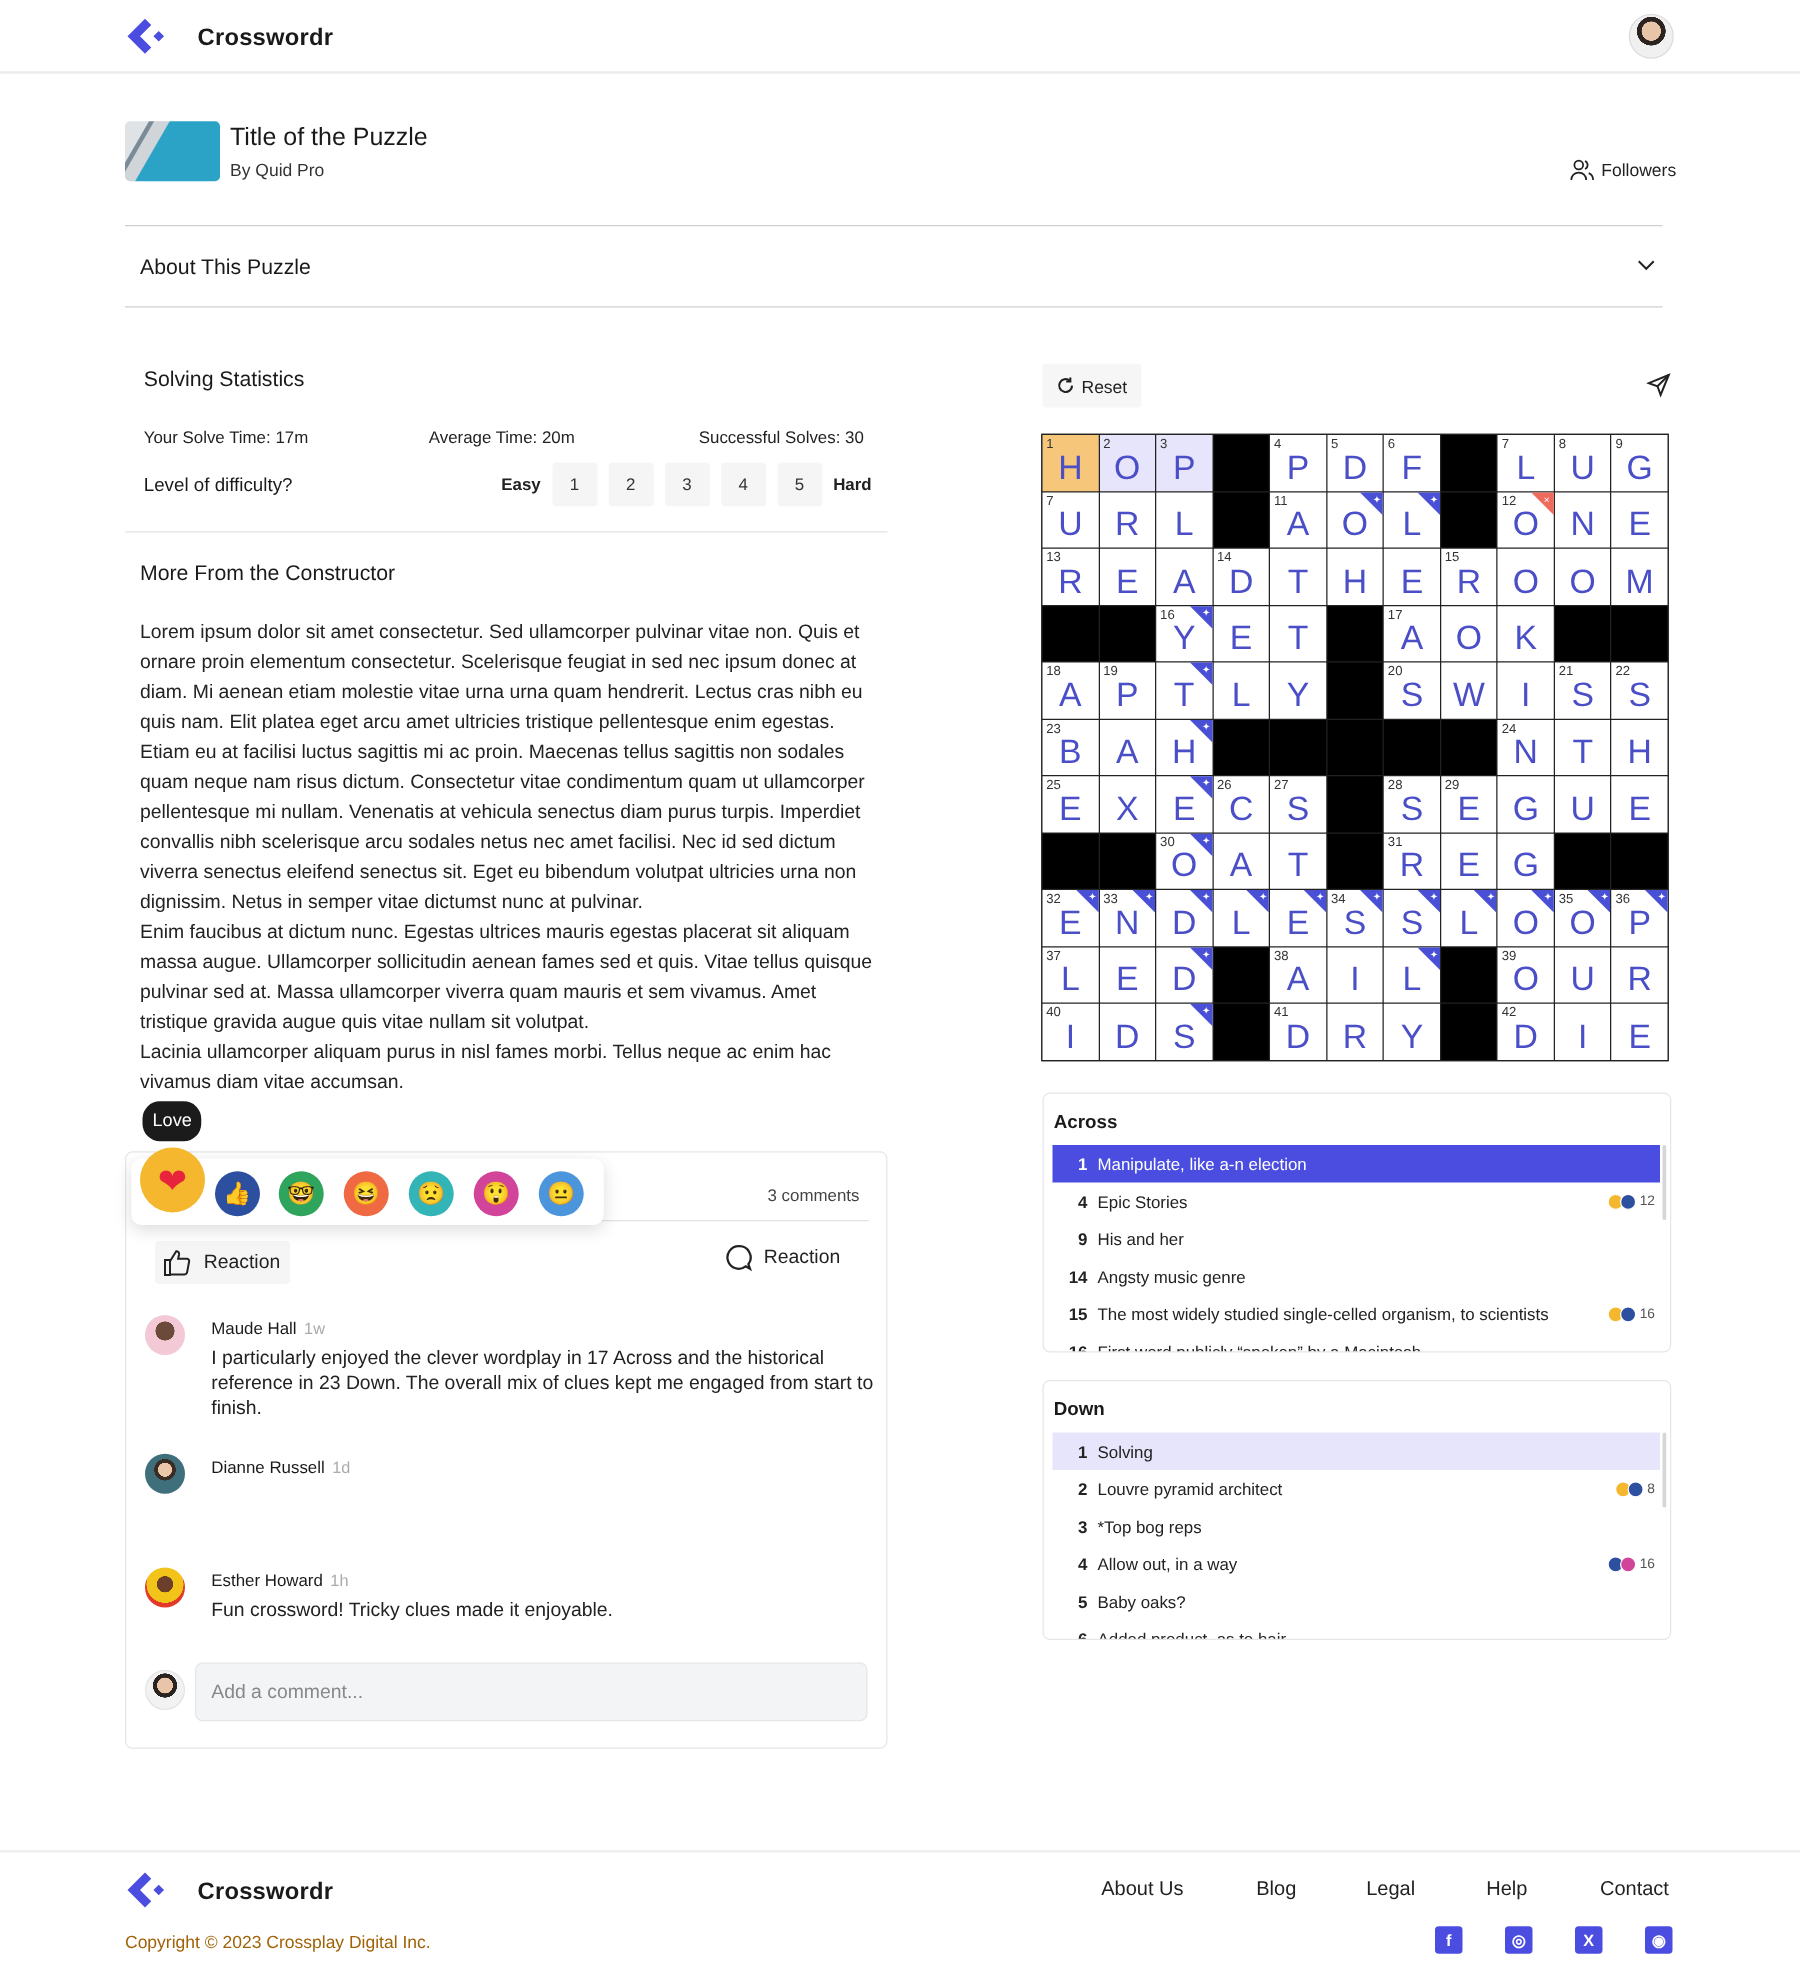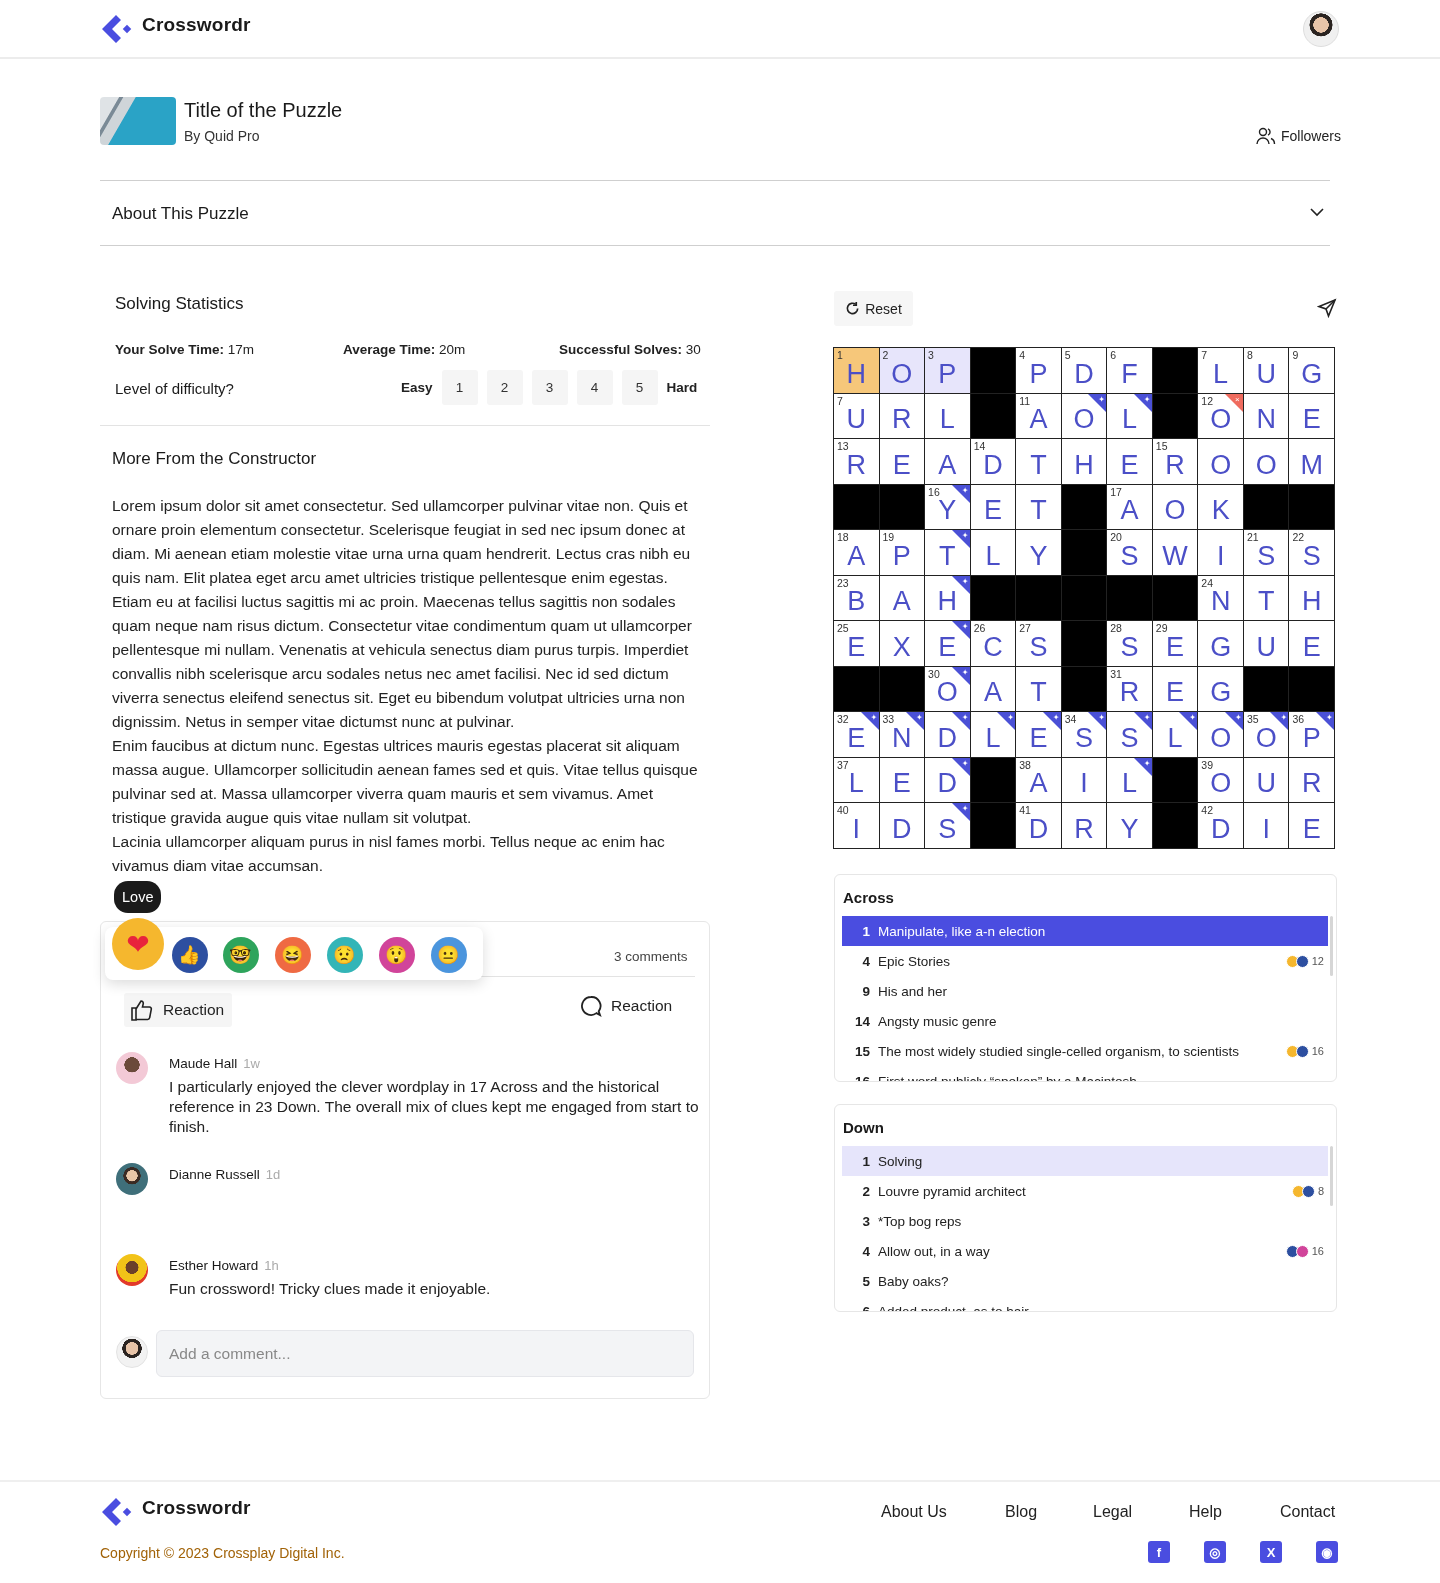--- a/index.html
+++ b/index.html
@@ -1,33 +1,33 @@
 <!DOCTYPE html>
 <html><head>
 <meta charset="utf-8">
 <style>
 *{box-sizing:border-box;margin:0;padding:0}
 body{width:1440px;height:1583px;background:#fff;font-family:"Liberation Sans",sans-serif;color:#1a1a1a;position:relative;overflow:hidden}
 
 .topbar{position:absolute;left:0;top:0;width:1440px;height:59px;border-bottom:2px solid #ececec;background:#fff}
-.logo{position:absolute;display:flex;align-items:flex-start;gap:8px}
+.logo{position:absolute;display:flex;align-items:center;gap:24px}
 .logo-text{font-weight:700;font-size:19px;color:#1a1a1a;letter-spacing:.2px}
 .avatar-top{position:absolute;left:1303px;top:11px;width:36px;height:36px;border-radius:50%;background:radial-gradient(circle at 50% 38%,#e8c4a8 0 28%,#2a2320 29% 42%,#f0f0f0 43%);border:1px solid #ddd}
 
 .thumb{position:absolute;left:100px;top:97px;width:76px;height:48px;border-radius:4px;background:linear-gradient(120deg,#dfe3e6 0 18%,#7a8a96 19% 22%,#cfd5d9 23% 34%,#2aa3c6 35% 100%)}
 .ptitle{position:absolute;left:184px;top:99px;font-size:20px;font-weight:500;color:#1a1a1a}
 .pby{position:absolute;left:184px;top:128px;font-size:14px;color:#333}
 .followers{position:absolute;left:1256px;top:127px;display:flex;align-items:center;gap:5px;font-size:14px;color:#222}
 .hr{position:absolute;height:1px;background:#cfcfcf}
 .about{position:absolute;left:112px;top:204px;font-size:17px;color:#1a1a1a}
 .chev{position:absolute;left:1309px;top:206px}
 
 .h-sec{position:absolute;font-size:17px;font-weight:500;color:#1a1a1a}
 .stat{position:absolute;top:342px;font-size:13.5px;color:#222}
-.stat b{font-weight:700}
+.stat b{font-weight:400}
 .diff-label{position:absolute;left:115px;top:380px;font-size:15px;font-weight:400;color:#1a1a1a}
 .diff-row{position:absolute;left:401px;top:370px;display:flex;align-items:center;gap:9px;font-size:13.5px}
 .diff-btn{width:36px;height:35px;background:#f5f5f5;border-radius:3px;display:flex;align-items:center;justify-content:center;font-size:13.5px;color:#333;cursor:pointer}
 .diff-word{font-weight:600;color:#222}
 .para{position:absolute;left:112px;top:494px;width:592px;font-size:15.5px;line-height:24px;color:#222}
 .para p{margin:0}
 
 .card{position:absolute;left:100px;top:921px;width:610px;height:478px;border:1px solid #e6e6e6;border-radius:6px}
 .ccount{position:absolute;left:614px;top:949px;font-size:13.5px;color:#444}
 .card-hr{position:absolute;left:115px;top:976px;width:580px;height:1px;background:#e3e3e3}

